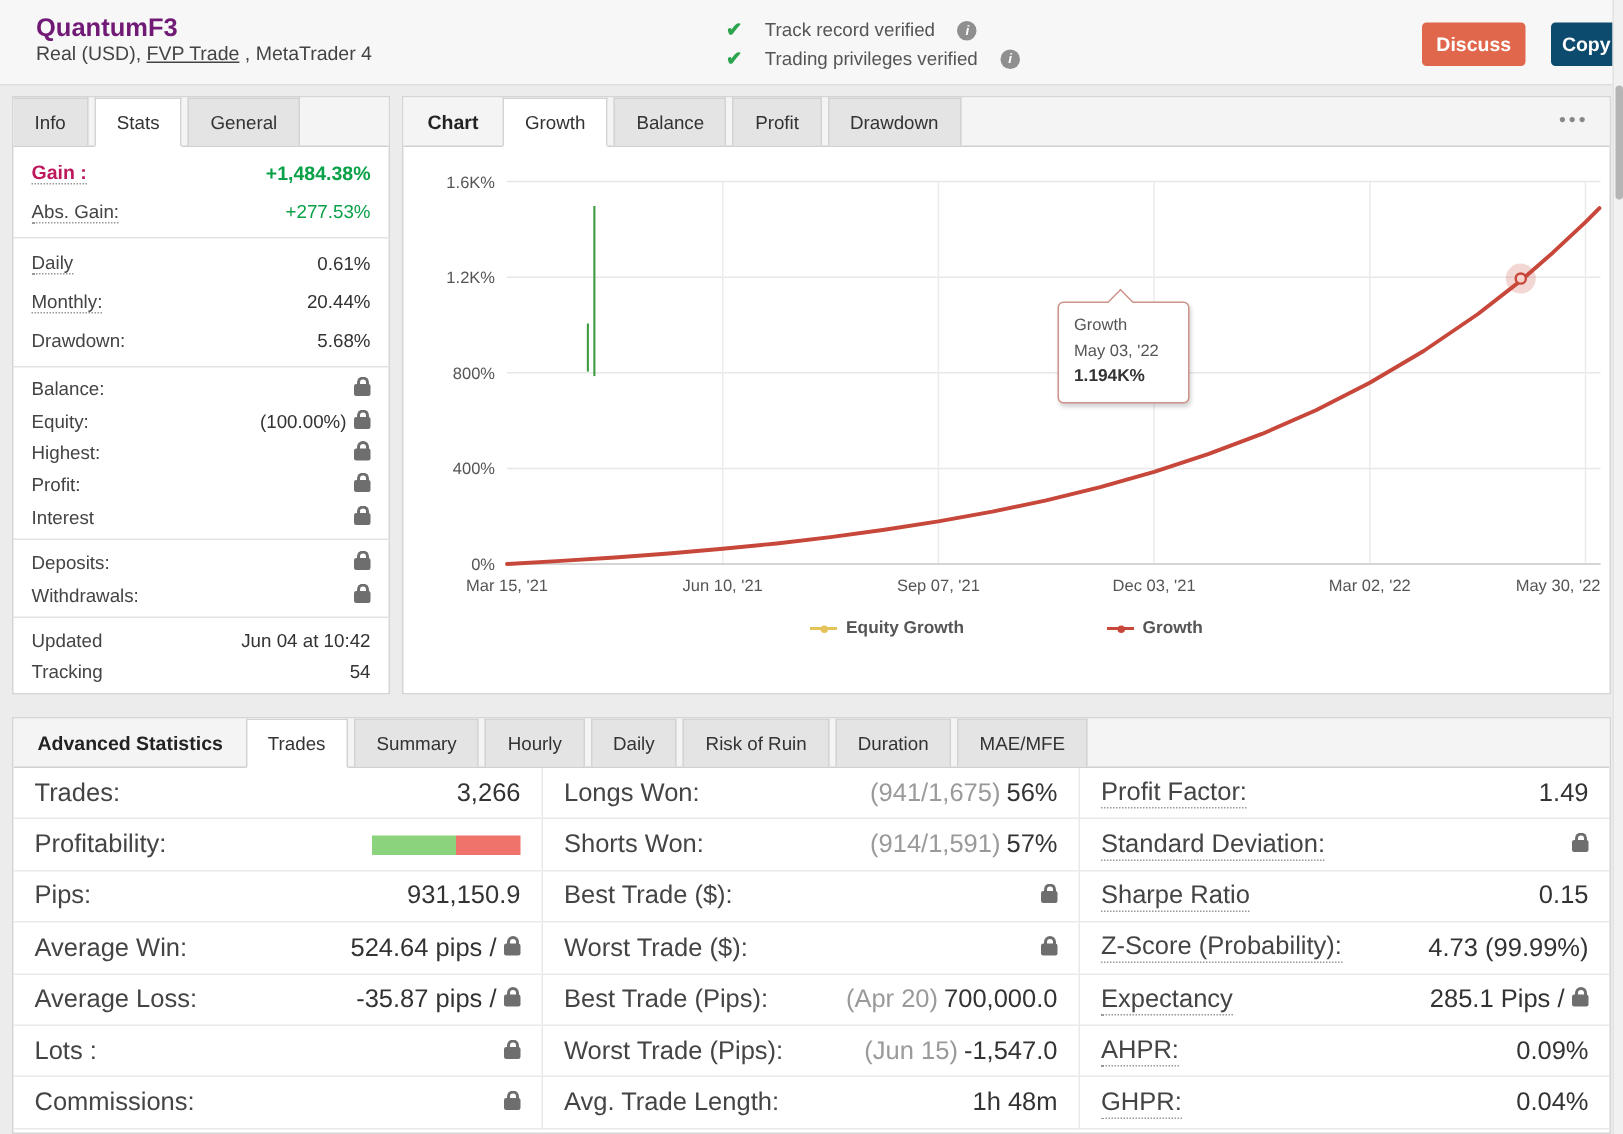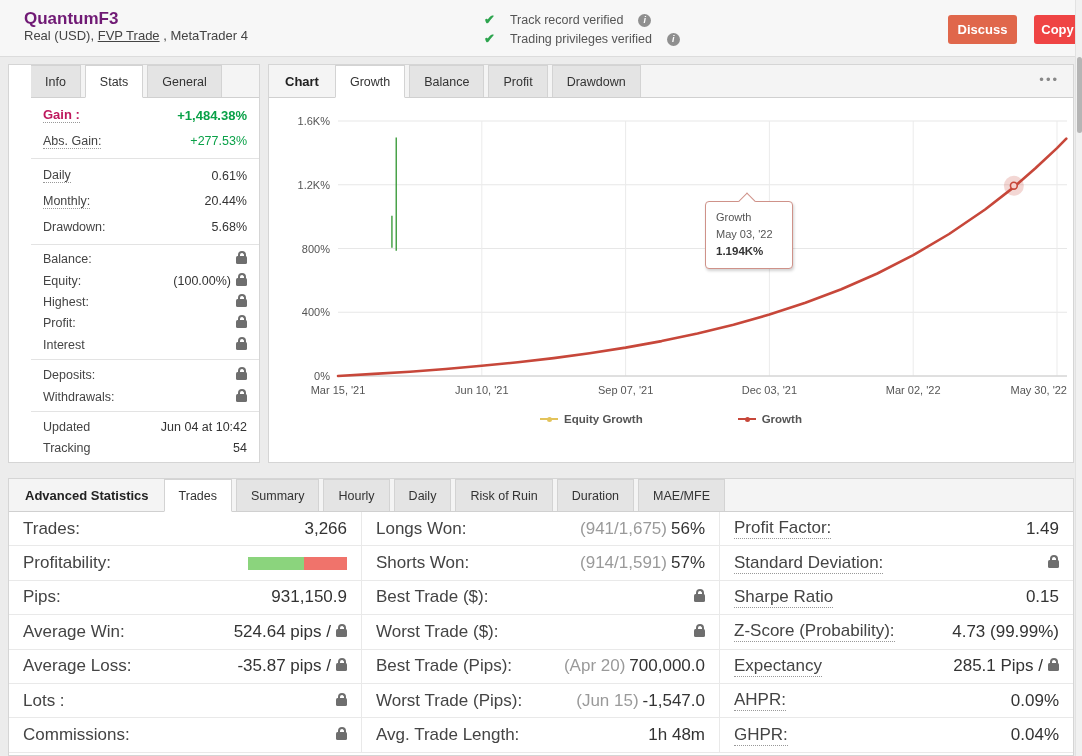--- a/index.html
+++ b/index.html
@@ -14,35 +14,35 @@
   .verify { position:absolute; left:484px; top:8px; font-size:12.5px; color:#555; }
   .vline { display:flex; align-items:flex-end; height:19px; gap:15px; }
   .check { color:#2da44e; font-size:13px; font-weight:bold; }
   .check::before { content:"\2714"; }
   .info { display:inline-block; width:13px; height:13px; border-radius:50%; background:#8f8f8f; color:#fff;
           font-size:9px; line-height:13px; text-align:center; font-weight:bold; font-style:italic; cursor:pointer; }
   .info::after { content:"i"; }
   .btn { position:absolute; top:15px; height:29px; border:none; border-radius:3px; color:#fff; font-size:13px;
          font-weight:bold; font-family:"Liberation Sans",sans-serif; cursor:pointer; }
   .btn-discuss { left:948px; width:69px; background:#e0674b; }
-  .btn-copy { left:1034px; width:47px; background:#ef4444; }
+  .btn-copy { left:1034px; width:47px; background:#0c4a6e; }
 
   
   .panel { position:absolute; background:#fff; border:1px solid #d5d5d5; }
   .tabbar { display:flex; align-items:stretch; height:33px; background:#f4f4f4; border-bottom:1px solid #d0d0d0; }
   .tabbar .bar-label { line-height:33px; padding:0 16px; font-size:13px; font-weight:bold; color:#222; }
   .tab { line-height:32px; padding:0 14px; font-size:12.5px; color:#333; background:#e4e4e4;
          border:1px solid #d3d3d3; border-bottom:none; cursor:pointer; }
   .tab + .tab { margin-left:4px; }
   .tab.active { background:#fff; position:relative; margin-bottom:-1px; border-bottom:1px solid #fff; }
   .dots { margin-left:auto; padding:0 14px; line-height:30px; color:#888; letter-spacing:2px; font-size:13px; cursor:pointer; }
   .dots::before { content:"\2022\2022\2022"; }
 
   
-  .sidebar { left:8px; top:64px; width:252px; height:399px;padding-left:22px; }
+  .sidebar { left:8px; top:64px; width:252px; height:399px; }
   .sgroup { padding:4px 12px; border-bottom:1px solid #e3e3e3; }
   .sgroup:last-child { border-bottom:none; }
   .srow { display:flex; justify-content:space-between; align-items:center; font-size:12.5px; color:#444; }
   .row-lg { height:26px; } .row-md { height:25.5px; } .row-sm { height:21.4px; }
   .dotted { border-bottom:1px dotted #999; cursor:help; }
   .val { color:#333; display:inline-flex; align-items:center; }
   .green { color:#0aa148; }
   .bold { font-weight:bold; font-size:13px; }
   .lock { display:inline-block; position:relative; width:11px; height:8px; background:#6e6e6e; border-radius:1.5px;
           margin-left:5px; margin-top:2px; }

